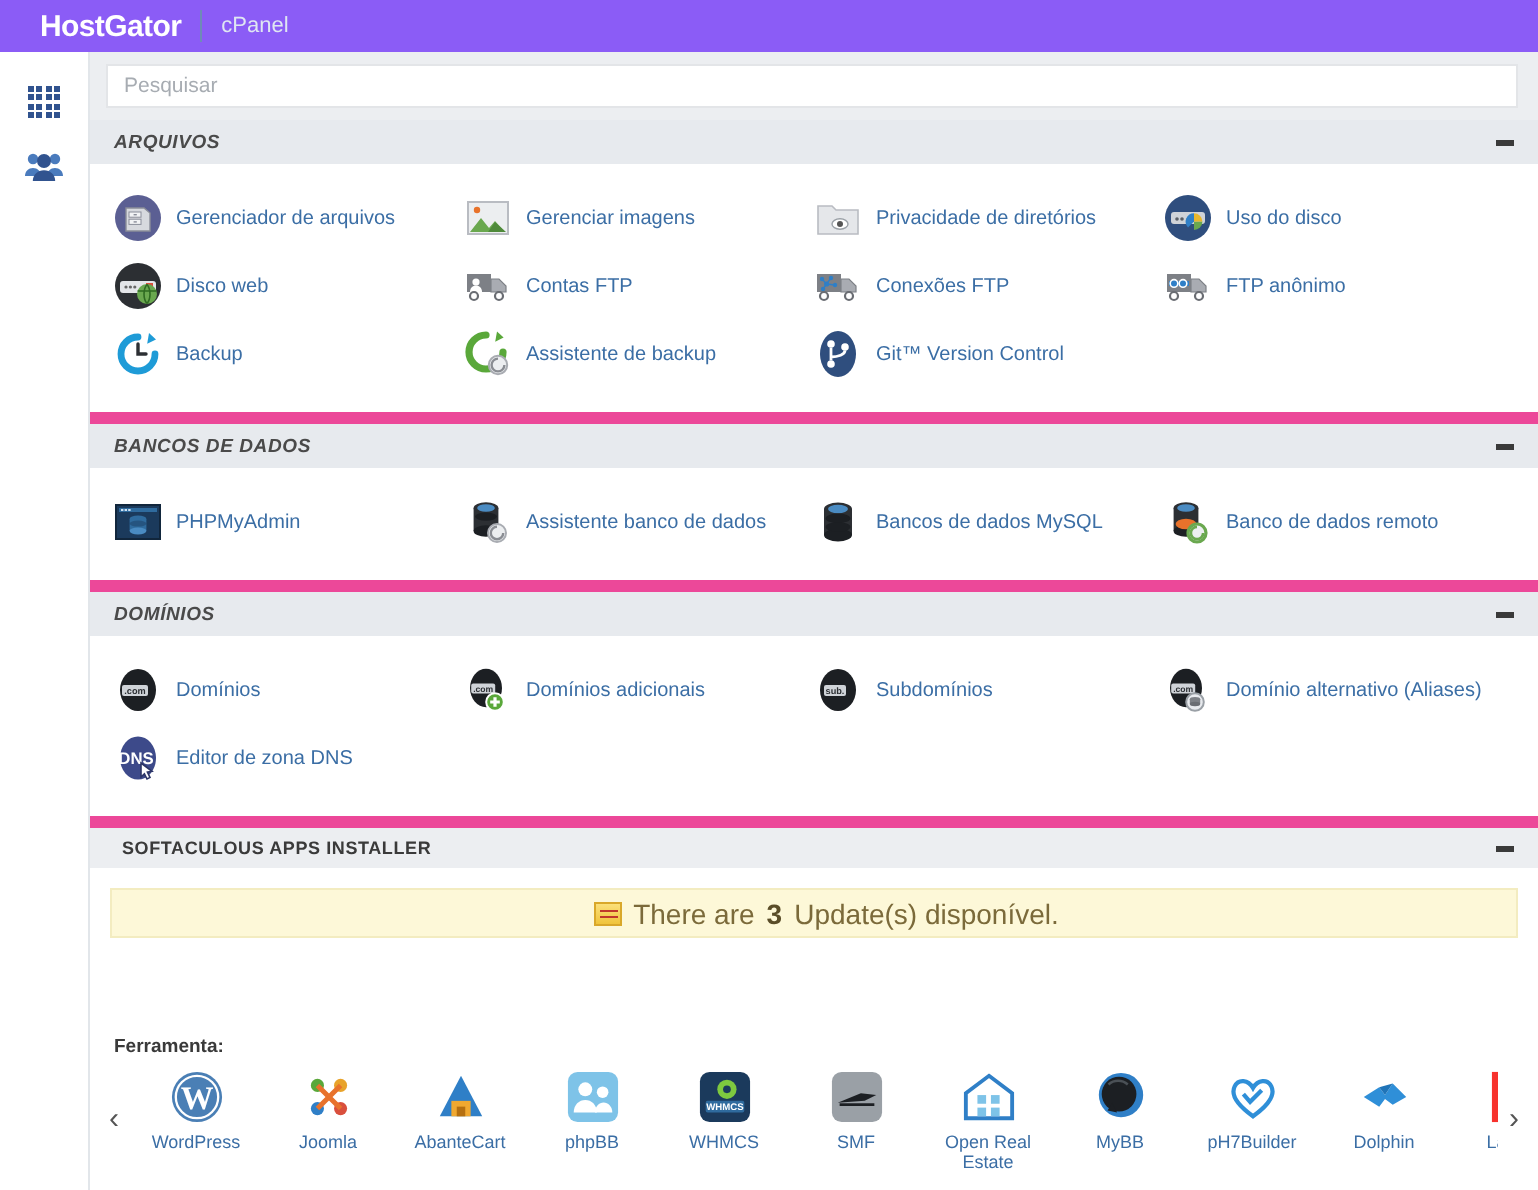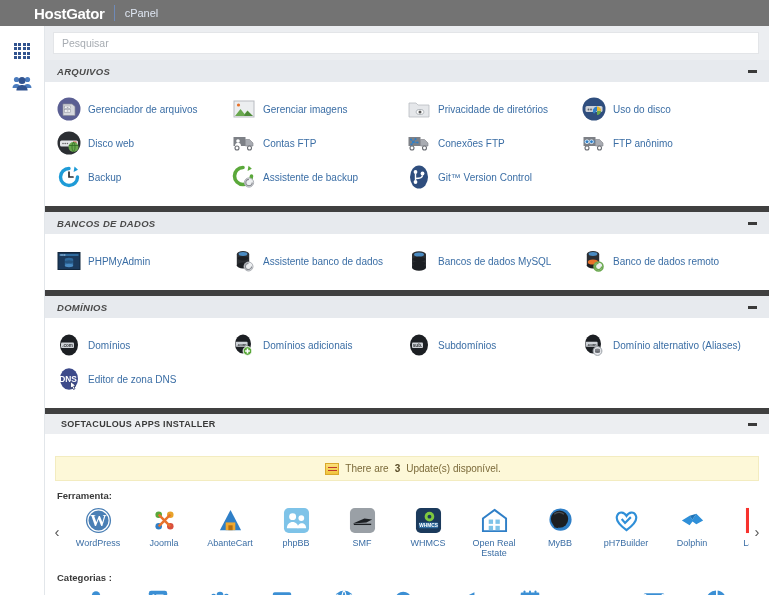--- a/index.html
+++ b/index.html
@@ -6,43 +6,43 @@
   html, body {
     width: 769px; height: 595px;
     font-family: "Liberation Sans", sans-serif;
     background: #ffffff;
     overflow: hidden;
   }
   .page { position: relative; width: 769px; height: 595px; background:#fff; }
 
   
   .topbar {
-    height: 26px; background: #737373; display: flex; align-items: center;
-    padding-left: 34px;
+    height: 26px; background: #8b5cf6; display: flex; align-items: center;
+    padding-left: 20px;
   }
   .brand {
     color: #fff; font-weight: bold; font-size: 15px; letter-spacing: -0.3px;
     padding-right: 9px;
   }
   .brand-divider { width:1px; height:16px; background:#6f8ab8; }
   .brand-sub { color:#dfe6f2; font-size:11px; padding-left:10px; }
 
   
   .body { display:flex; height: 569px; }
   .sidebar {
     width: 45px; background:#ffffff; border-right:1px solid #e2e6ea;
     padding-top: 9px; flex-shrink:0;
   }
   .side-item {
     height: 32px; display:flex; align-items:center; justify-content:center;
   }
   .grid-icon { display:grid; grid-template-columns: repeat(4, 3px); grid-gap:1.5px; }
   .grid-icon i { width:3px; height:3px; background:#31538f; display:block; }
 
-  .content { flex:1; background:#404040; overflow:hidden; }
+  .content { flex:1; background:#ec4899; overflow:hidden; }
 
   
   .searchwrap { background:#eceef1; padding: 6px 10px 6px 8px; }
   .search {
     width:100%; height:22px; background:#fff; border:1px solid #e3e5e8;
     font-size:10.5px; color:#9aa0a6; padding: 0 8px; line-height:22px;
     font-family:"Liberation Sans", sans-serif;
   }
   .search::placeholder { color:#a7acb2; }
 
@@ -69,34 +69,34 @@
 
   
   .soft-head {
     background:#eceef1; height:20px; display:flex; align-items:center;
     justify-content:space-between; padding:0 12px 0 16px;
   }
   .soft-title { font-size:9px; font-weight:bold; color:#3a3a3a; letter-spacing:0.3px; }
   .soft-body { background:#fff; padding: 6px 0 0 0; }
   .alert {
     background:#fdf8d8; border:1px solid #f3ecc0; color:#7b6a3a;
-    font-size:10px; height:25px; display:flex; align-items:center;
-    justify-content:center; gap:6px; margin: 16px 10px 0 10px; padding-left: 12px;
+    font-size:14px; height:25px; display:flex; align-items:center;
+    justify-content:center; gap:6px; margin: 4px 10px 0 10px; padding-left: 12px;
   }
   .alert b { color:#5a4d28; }
   .alert-ico {
     width:14px; height:12px; background:linear-gradient(#fbe07a,#f0c43b);
     border:1px solid #d9a82a; position:relative;
   }
   .alert-ico:after {
     content:""; position:absolute; left:2px; top:3px; width:9px; height:1.5px;
     background:#c0392b; box-shadow:0 3px 0 #c0392b;
   }
 
-  .sec-label { font-size:9.5px; font-weight:bold; color:#3a3a3a; padding: 9px 0 2px 12px; }
+  .sec-label { font-size:9.5px; font-weight:bold; color:#3a3a3a; padding: 9px 0 2px 12px; margin-top: 40px; }
 
   .carousel { display:flex; align-items:flex-start; padding: 2px 4px 4px 4px; }
   .arrow {
     width:16px; flex-shrink:0; text-align:center; font-size:15px; color:#555;
     cursor:pointer; padding-top:18px; font-family:"Liberation Sans", sans-serif;
   }
   .apps { flex:1; display:flex; justify-content:space-between; overflow:hidden; }
   .app { width:66px; text-align:center; cursor:pointer; flex-shrink:0; }
   .app-ico { height:30px; display:flex; align-items:center; justify-content:center; }
   .app-name { font-size:9px; color:#3b6ea5; line-height:1.15; margin-top:3px; }
@@ -550,39 +550,39 @@
                     <path d="M4 22c0-4 2.8-6.5 6-6.5S16 18 16 22z" fill="#fff"></path>
                     <path d="M15 22c0-3.2 2.2-5.2 4.5-5.2S24 18.8 24 22z" fill="#fff"></path>
                   </svg>
                 </div>
                 <div class="app-name">phpBB</div>
               </div>
 
               <div class="app">
                 <div class="app-ico">
                   <svg width="27" height="27" viewBox="0 0 28 28">
-                    <rect x="1" y="1" width="26" height="26" rx="5" fill="#9aa0a6"></rect>
-                    <path d="M4 17l12-5 8 1-6 3z" fill="#1c1f23"></path>
-                    <path d="M5 18h18" stroke="#1c1f23" stroke-width="1.4"></path>
-                  </svg>
-                </div>
-                <div class="app-name">SMF</div>
-              </div>
-
-              <div class="app">
-                <div class="app-ico">
-                  <svg width="27" height="27" viewBox="0 0 28 28">
                     <rect x="1" y="1" width="26" height="26" rx="5" fill="#1b3a5c"></rect>
                     <circle cx="15" cy="10" r="5" fill="#7ec93f"></circle>
                     <circle cx="15" cy="10" r="2" fill="#1b3a5c"></circle>
                     <rect x="4" y="16" width="20" height="6" rx="1" fill="#2f6b9e"></rect>
                     <text x="14" y="20.8" font-family="Liberation Sans, sans-serif" font-size="5" font-weight="bold" fill="#fff" text-anchor="middle">WHMCS</text>
                   </svg>
                 </div>
                 <div class="app-name">WHMCS</div>
+              </div>
+
+              <div class="app">
+                <div class="app-ico">
+                  <svg width="27" height="27" viewBox="0 0 28 28">
+                    <rect x="1" y="1" width="26" height="26" rx="5" fill="#9aa0a6"></rect>
+                    <path d="M4 17l12-5 8 1-6 3z" fill="#1c1f23"></path>
+                    <path d="M5 18h18" stroke="#1c1f23" stroke-width="1.4"></path>
+                  </svg>
+                </div>
+                <div class="app-name">SMF</div>
               </div>
 
               <div class="app">
                 <div class="app-ico">
                   <svg width="27" height="27" viewBox="0 0 28 28">
                     <path d="M14 3L26 12v13H2V12z" fill="none" stroke="#2f7fc7" stroke-width="2"></path>
                     <rect x="8" y="13" width="4.5" height="4.5" fill="#7ec3e8"></rect>
                     <rect x="15" y="13" width="4.5" height="4.5" fill="#7ec3e8"></rect>
                     <rect x="8" y="19.5" width="4.5" height="4.5" fill="#7ec3e8"></rect>
                     <rect x="15" y="19.5" width="4.5" height="4.5" fill="#7ec3e8"></rect>

